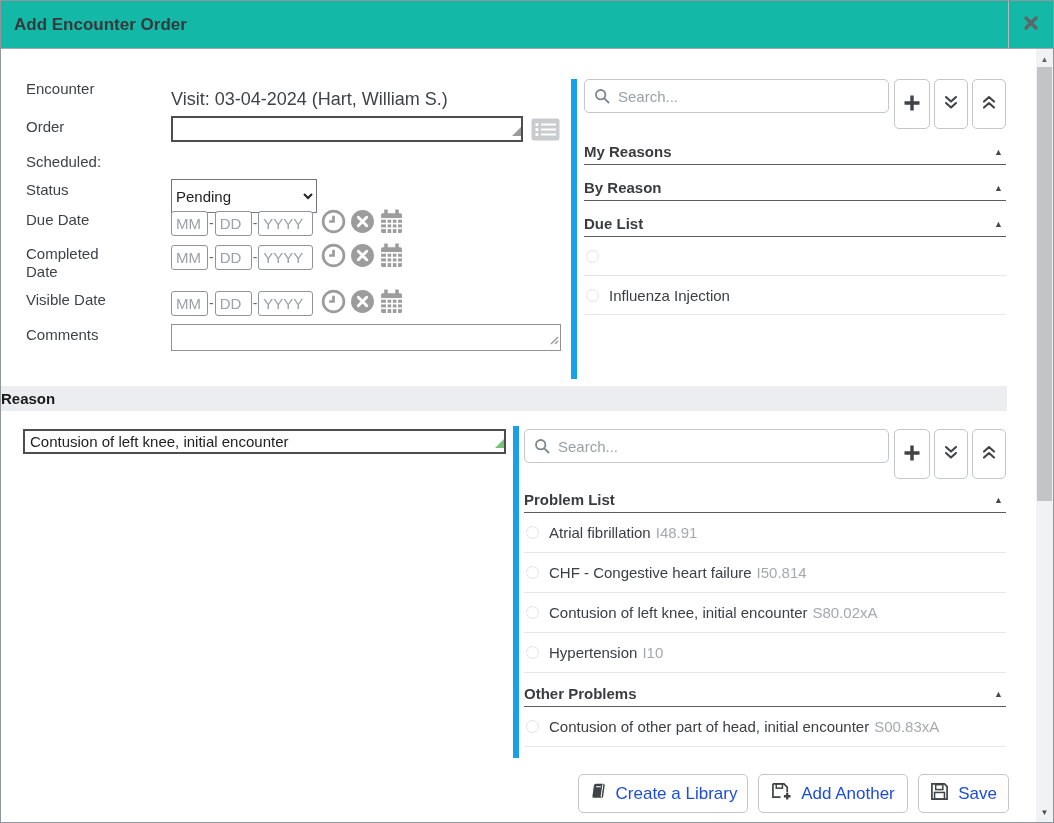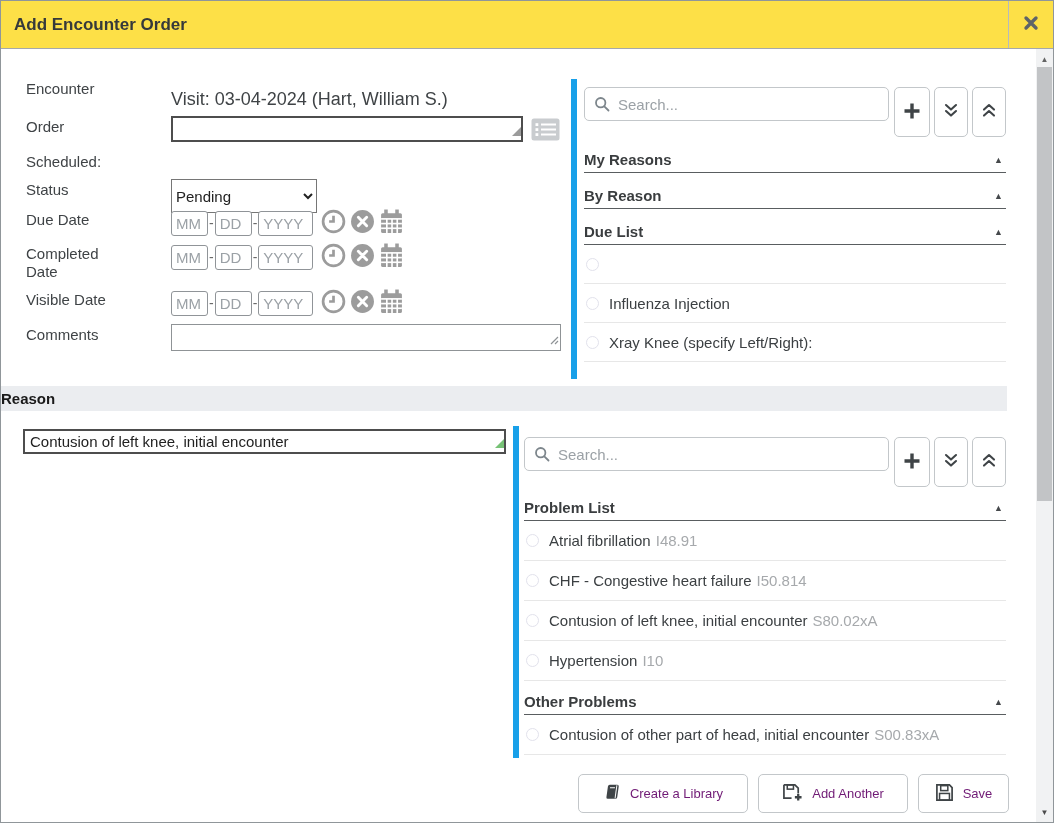--- a/index.html
+++ b/index.html
@@ -4,21 +4,21 @@
 <style>
   * { box-sizing: border-box; margin: 0; padding: 0; }
   html,body { background:#fff; }
   body { font-family:"Liberation Sans", sans-serif; color:#3f4346; }
 
   .dialog { position:relative; width:1054px; height:823px; background:#fff;
             border:1px solid #90969a; overflow:hidden; }
 
   
   .titlebar { position:absolute; top:0; left:0; right:0; height:48px;
-              background:#fde047; border-bottom:1px solid #a4a8ab;
+              background:#14b8a6; border-bottom:1px solid #a4a8ab;
               display:flex; align-items:center; }
   .titlebar .title { font-size:17px; font-weight:bold; color:#36393b; padding-left:13px; flex:1; }
   .close-btn { width:45px; height:100%; border:none; border-left:1px solid #b7babd;
                background:transparent; cursor:pointer; display:flex; align-items:center; justify-content:center; }
 
   .content { position:absolute; top:48px; left:0; right:0; bottom:0; }
 
   
   .flabel { position:absolute; font-size:15px; color:#3f4346; line-height:18px; }
   .visit-value { position:absolute; left:170px; top:40px; font-size:18px; color:#3f4346; }
@@ -43,21 +43,21 @@
   .date-group .mm, .date-group .dd { width:37px; }
   .date-group .yyyy { width:55px; }
   .date-group .dash { color:#6a6a6a; font-size:14px; margin:0 1px; }
   .date-icon { background:none; border:none; padding:0; margin-left:4px; cursor:pointer; display:flex; }
   .date-icon.first { margin-left:8px; }
   input::placeholder, textarea::placeholder { color:#9ba1a6; opacity:1; }
 
   
   .accent-bar { position:absolute; width:6px; background:#18a0e9; }
   .panel { position:absolute; }
-  .search-row { display:flex; align-items:stretch; height:50px;margin-top:8px; }
+  .search-row { display:flex; align-items:stretch; height:50px; }
   .search-box { position:relative; flex:1; }
   .search-box input { width:100%; height:34px; border:1px solid #c3c7ca; border-radius:5px;
                       font-family:"Liberation Sans", sans-serif; font-size:15px; padding:0 10px 0 33px; outline:none; color:#333; }
   .search-box svg { position:absolute; left:10px; top:9px; }
   .sq-btn { width:36px; margin-left:5px; border:1px solid #c3c7ca; border-radius:5px; background:#fff;
             cursor:pointer; display:flex; align-items:center; justify-content:center; }
   .sq-btn.n2, .sq-btn.n3 { width:34px; margin-left:4px; }
 
   .section-header { margin-top:10px; height:26px; border-bottom:1px solid #595d60;
                     display:flex; align-items:center; justify-content:space-between; }
@@ -72,21 +72,21 @@
 
   
   .reason-band { position:absolute; left:0; top:337px; width:1006px; height:25px; background:#ebedf0;
                  display:flex; align-items:center; }
   .reason-band span { font-size:15px; font-weight:bold; color:#1a1a1a; }
 
   
   .footer { position:absolute; left:577px; top:725px; display:flex; gap:10px; }
   .footer button { height:39px; border:1px solid #c3c7ca; border-radius:5px; background:#fff; cursor:pointer;
                    display:flex; align-items:center; justify-content:center; gap:9px;
-                   font-family:"Liberation Sans", sans-serif; font-size:13px; color:#701a75; }
+                   font-family:"Liberation Sans", sans-serif; font-size:17px; color:#1d4ed8; }
   .btn-library { width:170px; } .btn-add-another { width:150px; } .btn-save { width:91px; }
 
   
   .scrollbar { position:absolute; top:0; right:0; bottom:0; width:17px; background:#f1f2f3; }
   .sb-arrow { position:absolute; left:0; width:17px; height:16px; display:flex; align-items:center;
               justify-content:center; font-size:8px; color:#636363; cursor:pointer; }
   .sb-up { top:2px; } .sb-down { bottom:2px; color:#4a4a4a; }
   .sb-thumb { position:absolute; left:1px; top:18px; width:15px; height:434px; background:#c2c4c6; cursor:pointer; }
 </style>
 </head>
@@ -305,24 +305,20 @@
 
           <div class="item">
             <span class="radio"></span>
           </div>
 
           <div class="item">
             <span class="radio"></span>
             <span class="item-text">Influenza Injection</span>
           </div>
 
-          <div class="item">
-            <span class="radio"></span>
-            <span class="item-text">Xray Knee (specify Left/Right):</span>
-          </div>
 
         </div>
     </div>
 
     <div class="reason-band">
       <span>Reason</span>
     </div>
     <div class="ta-wrap" style="left:22px;top:380px">
       <textarea class="reason-ta" style="">Contusion of left knee, initial encounter</textarea>
       <span class="grip">

